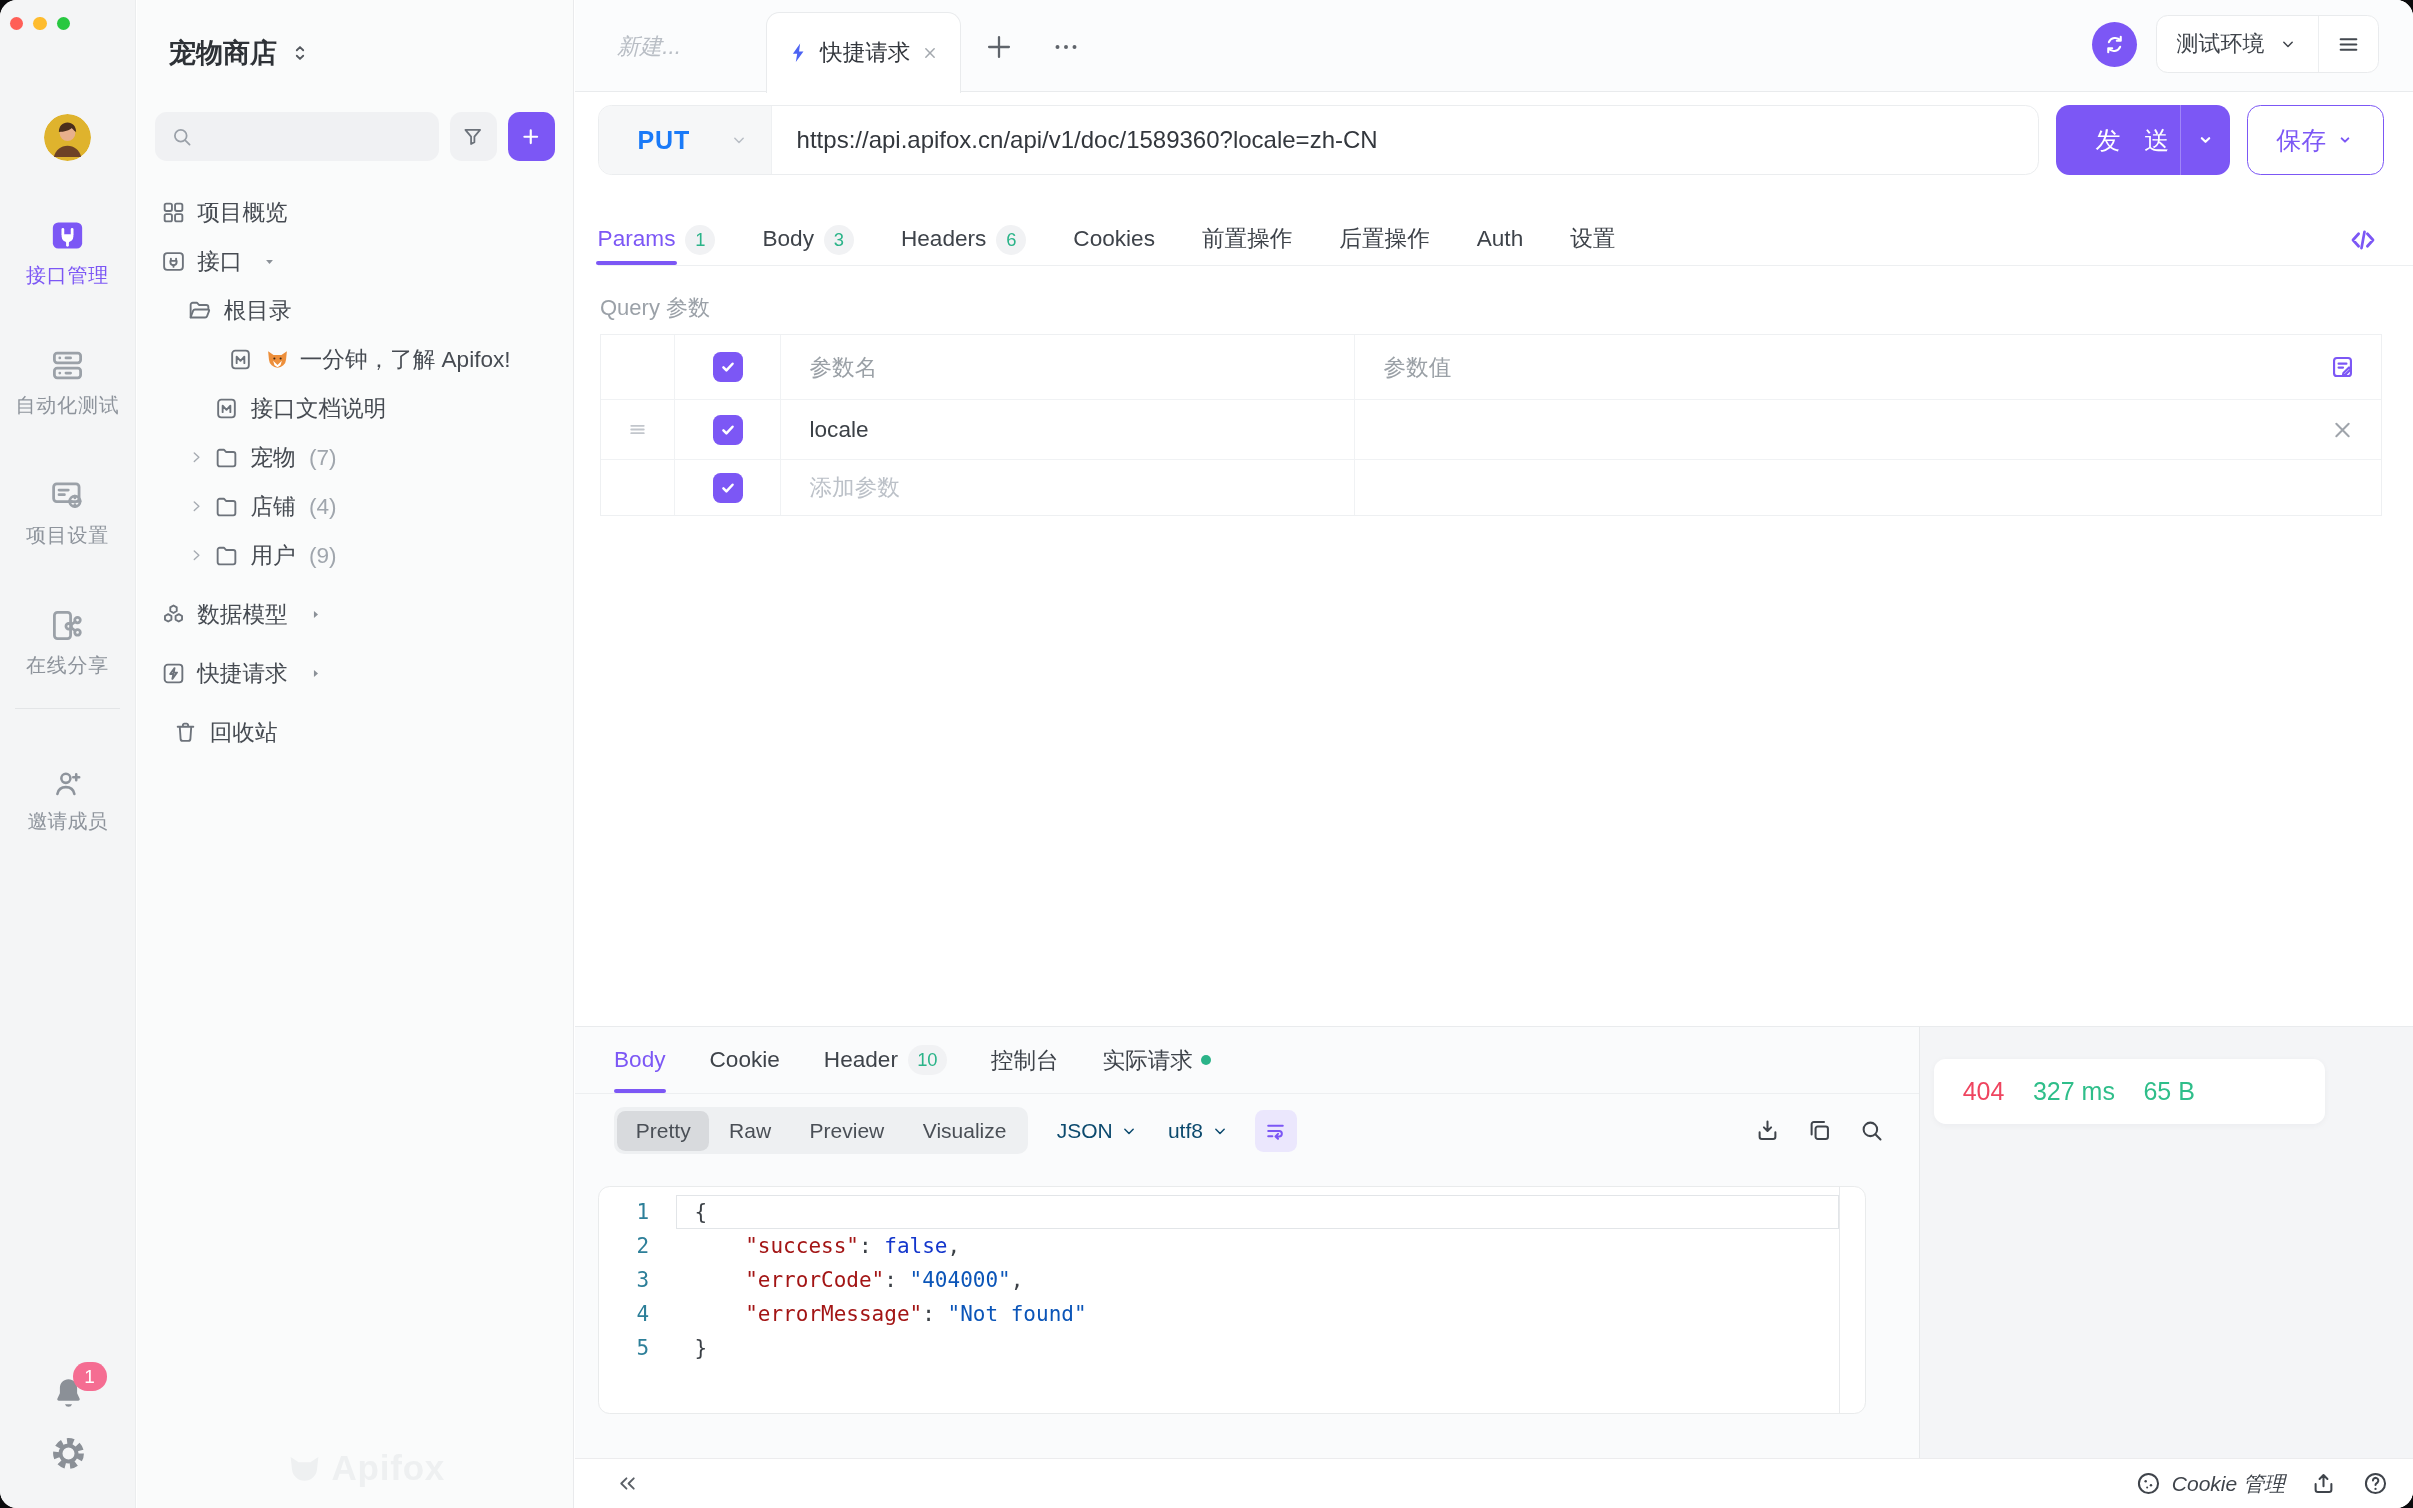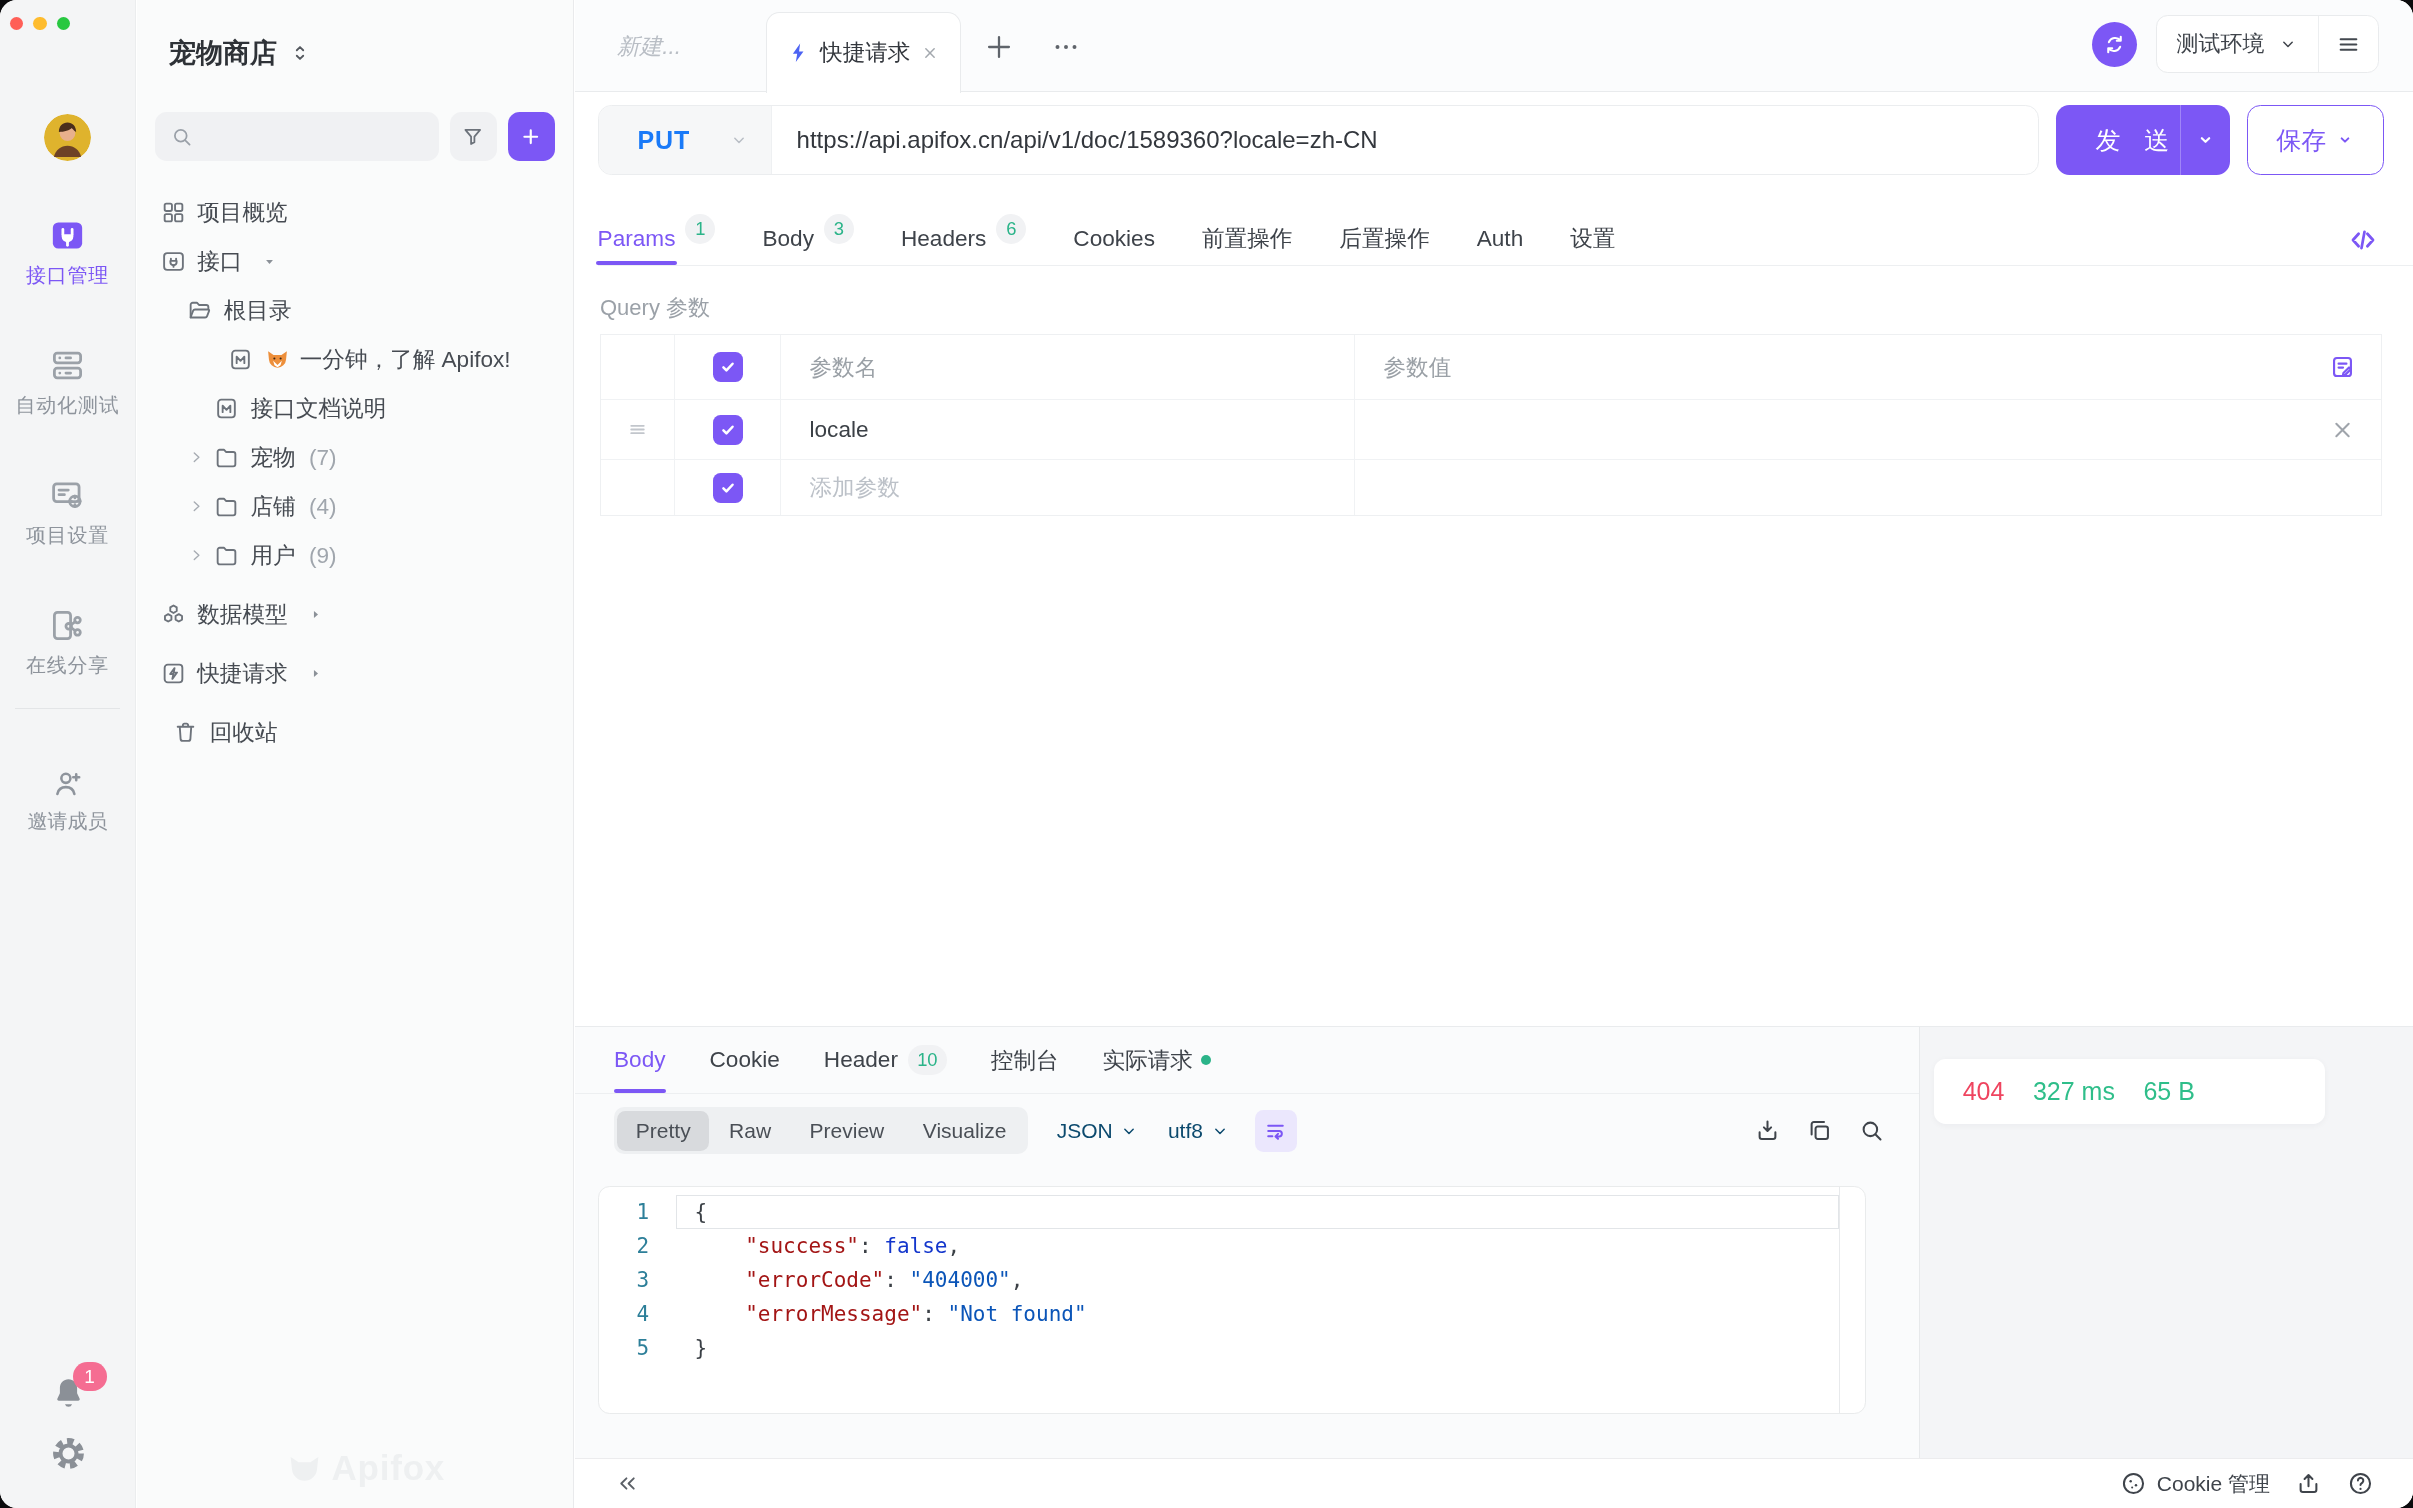--- a/index.html
+++ b/index.html
@@ -79,21 +79,21 @@
   .method b { font-size:25px; color:#1a7af8; font-weight:700; letter-spacing:0.8px; }
   .url-text { flex:1; display:flex; align-items:center; padding:0 25px; font-size:24px; color:#33373d; white-space:nowrap; overflow:hidden; }
   .send-btn { width:174px; border:none; border-radius:13.4px; background:#7c57f5; color:#fff; display:flex; align-items:center; cursor:pointer; padding:0; }
   .send-btn .txt { flex:1; font-size:25px; letter-spacing:8.4px; padding-left:37px; }
   .send-btn .split { width:0.8px; height:100%; background:rgba(255,255,255,.28); }
   .send-btn .icon { width:49px; height:22px; color:#fff; }
   .save-btn { width:137px; border:1.7px solid #7c57f5; border-radius:13.4px; background:#fff; color:#7c57f5; font-size:25px; display:flex; align-items:center; justify-content:center; gap:8.4px; cursor:pointer; }
   .save-btn .icon { width:20px; height:20px; color:#7c57f5; }
 
   .req-tabs { position:absolute; top:214px; left:22.6px; right:0; height:52px; display:flex; gap:47px; border-bottom:0.8px solid #edeff1; align-items:center; }
-  .req-tab { display:flex; gap:10px; font-size:22.6px; color:#3e434a; cursor:pointer; height:100%; position:relative; }
+  .req-tab { display:flex; align-items:center; gap:10px; font-size:22.6px; color:#3e434a; cursor:pointer; height:100%; position:relative; }
   .req-tab .tab-label { position:relative; display:inline-block; height:100%; line-height:50px; }
   .req-tab.active { color:#7c57f5; }
   .req-tab.active .tab-label::after { content:""; position:absolute; left:-1.7px; right:-1.7px; bottom:0; height:4.2px; border-radius:2.5px; background:#7c57f5; }
   .badge { min-width:30px; height:30px; padding:0 9.2px; border-radius:15px; background:#f1f2f4; color:#2bb489; font-size:18.4px; display:flex; align-items:center; justify-content:center; }
   .code-toggle { position:absolute; top:225px; right:35px; width:30px; height:30px; color:#7c57f5; cursor:pointer; }
 
   .query-title { position:absolute; top:293px; left:25px; font-size:22px; color:#9ba1a8; }
   .param-table { position:absolute; top:334px; left:25px; right:31px; border:0.8px solid #eef0f2; background:#fff; }
   .pt-row { display:flex; align-items:stretch; position:relative; border-bottom:0.8px solid #f0f2f4; }
   .pt-row:last-child { border-bottom:none; }
@@ -135,21 +135,21 @@
   .code-line .ln { width:74px; padding-right:23.5px; text-align:right; color:#2d7f99; flex:none; }
   .code-line .code-text { padding-left:22px; white-space:pre; }
   .code-line.current::before { content:""; position:absolute; left:77px; right:26px; top:0; bottom:0; border:0.8px solid #e2e5e8; }
   .tok-key { color:#a31515; } .tok-str { color:#0b55b8; } .tok-bool { color:#1336cc; } .tok-pun { color:#3b4046; } .tok-pln { color:#3b4046; }
   .resp-right { position:absolute; right:0; top:0; bottom:0; width:494px; background:#f4f5f7; border-left:0.8px solid #e7e9eb; }
   .status-card { position:absolute; left:14.2px; top:32px; width:391px; height:65px; background:#fff; border-radius:11.7px; box-shadow:0 1.7px 6.7px rgba(20,30,40,.04); display:flex; align-items:center; gap:28.5px; padding-left:28.5px; font-size:25px; }
   .st-code { color:#ef445f; } .st-time, .st-size { color:#2fbe8a; }
 
   footer { position:absolute; left:0; right:0; bottom:0; height:50px; background:#fff; border-top:0.8px solid #ececee; display:flex; align-items:center; }
   .collapse { margin-left:40px; width:25px; height:25px; color:#5b6067; cursor:pointer; }
-  .footer-right { margin-left:auto; display:flex; align-items:center; gap:25px; padding-right:39px; color:#3f444b; }
+  .footer-right { margin-left:auto; display:flex; align-items:center; gap:25px; padding-right:24px; color:#3f444b;font-style:italic; }
   .footer-right .icon { width:27px; height:27px; cursor:pointer; }
   .cookie-mgr { display:flex; align-items:center; gap:10px; cursor:pointer; }
   .cookie-mgr span { font-size:21px; color:#3f444b; }
 </style>
 </head>
 <body>
 
 <div class="window">
 
   <aside class="rail">

